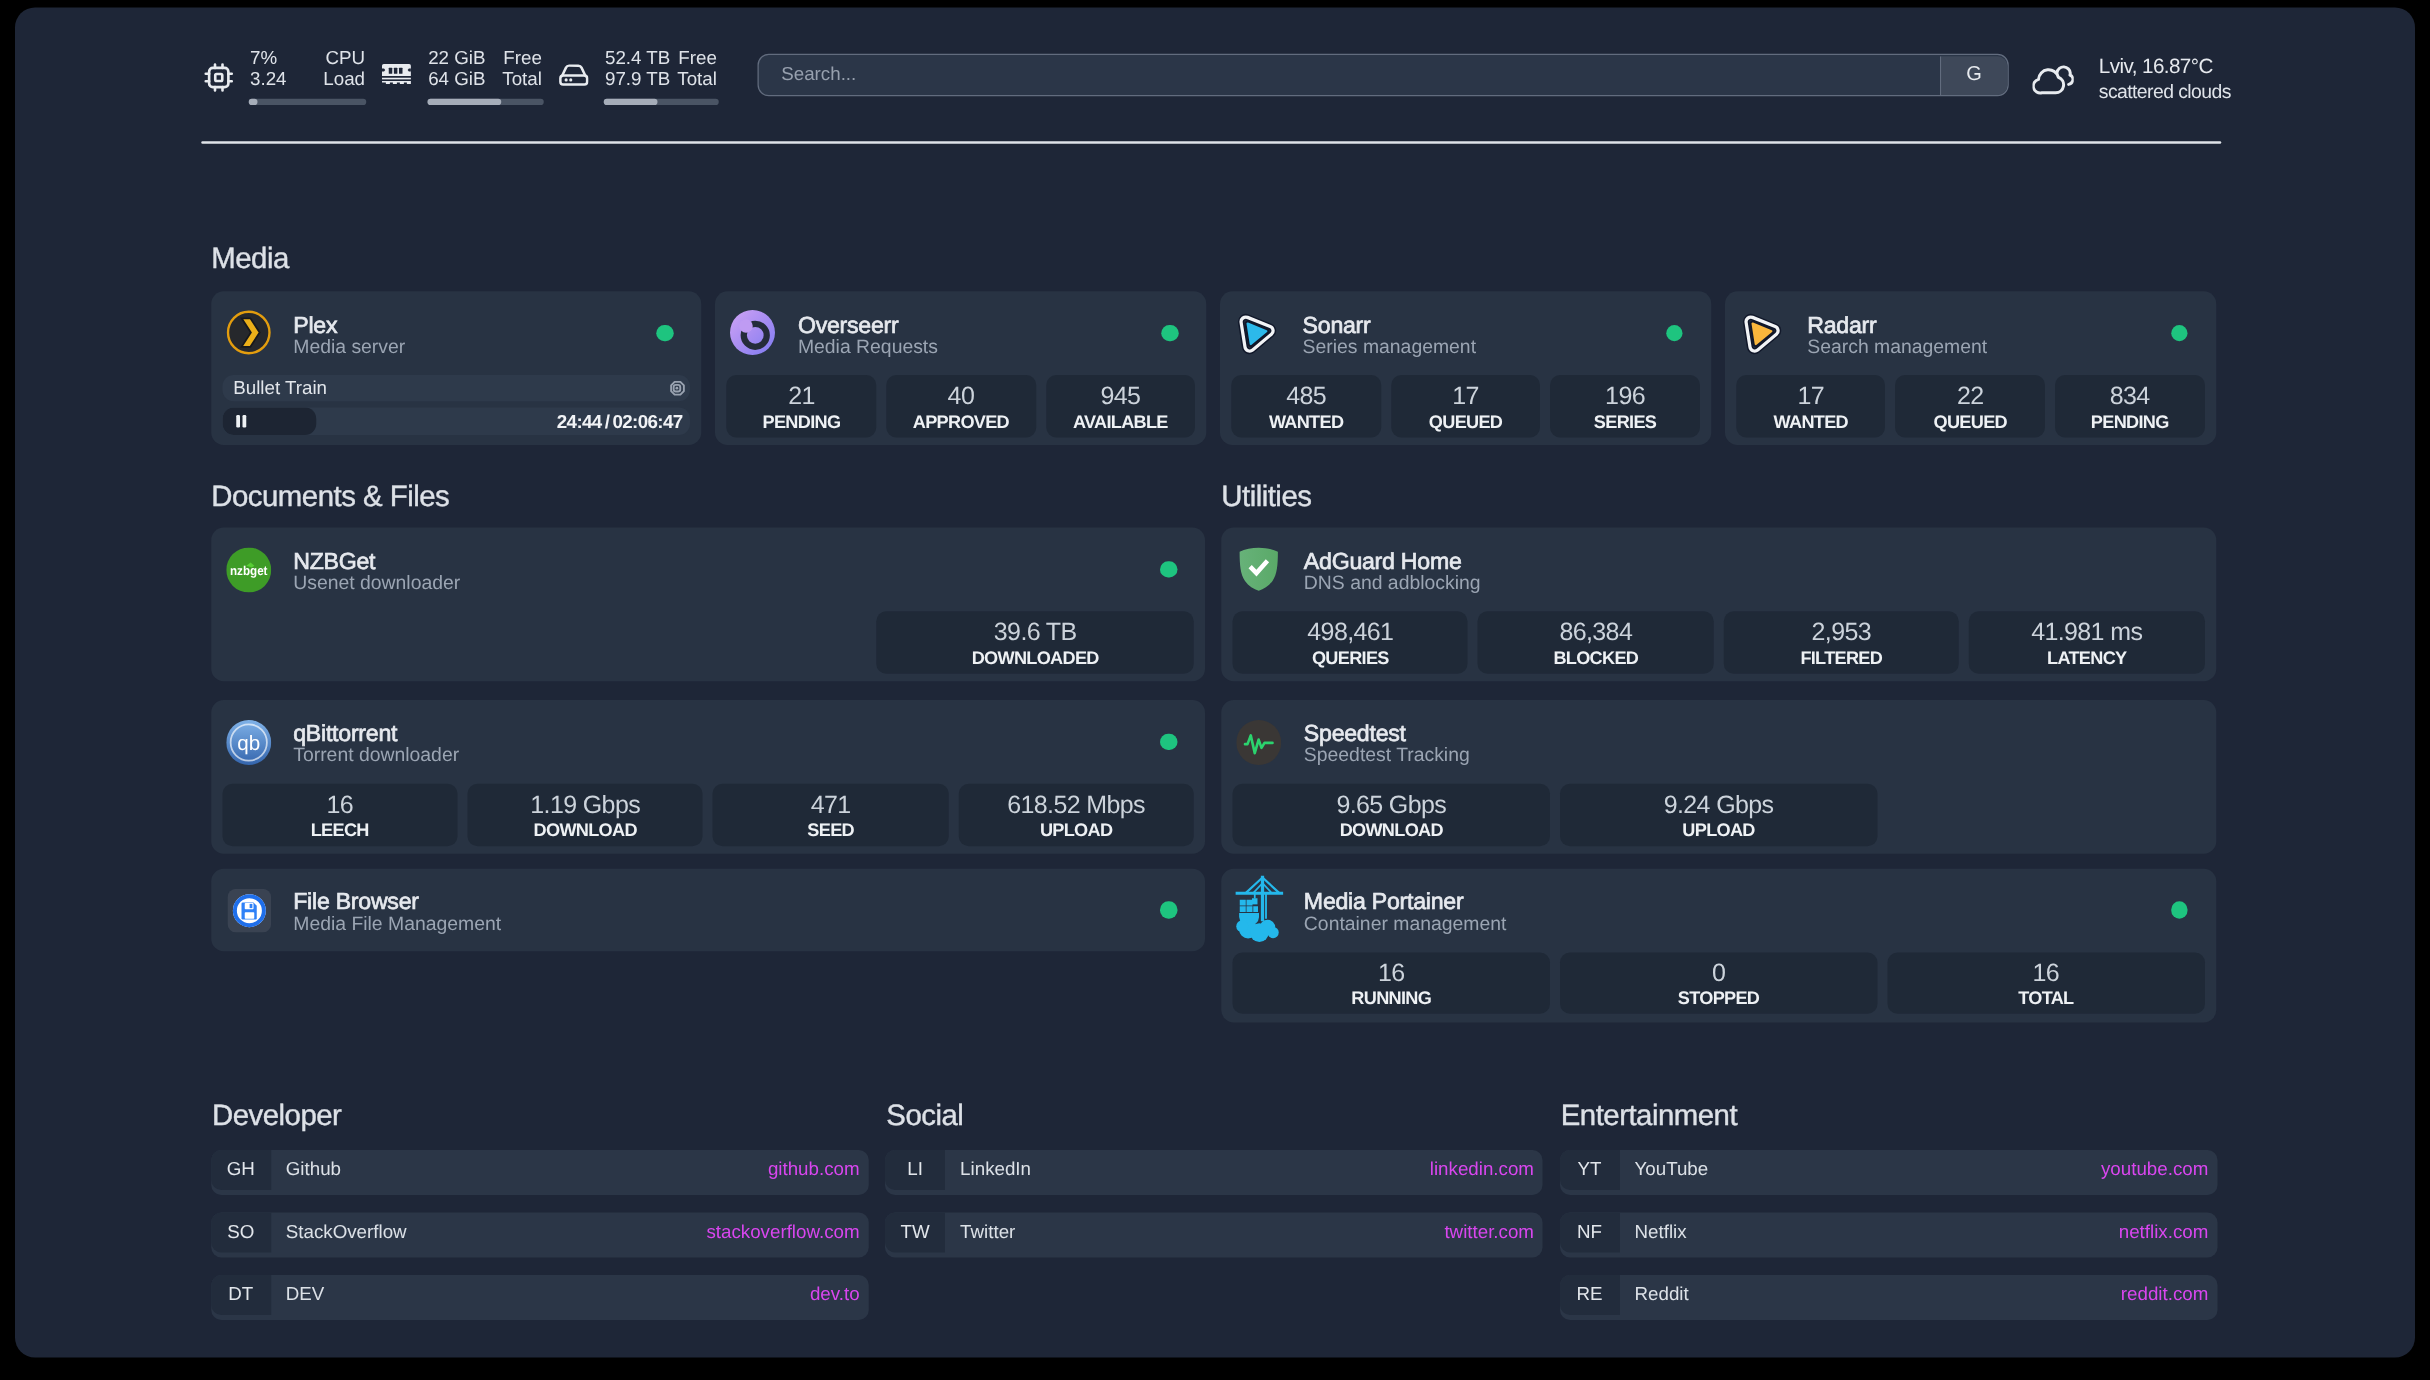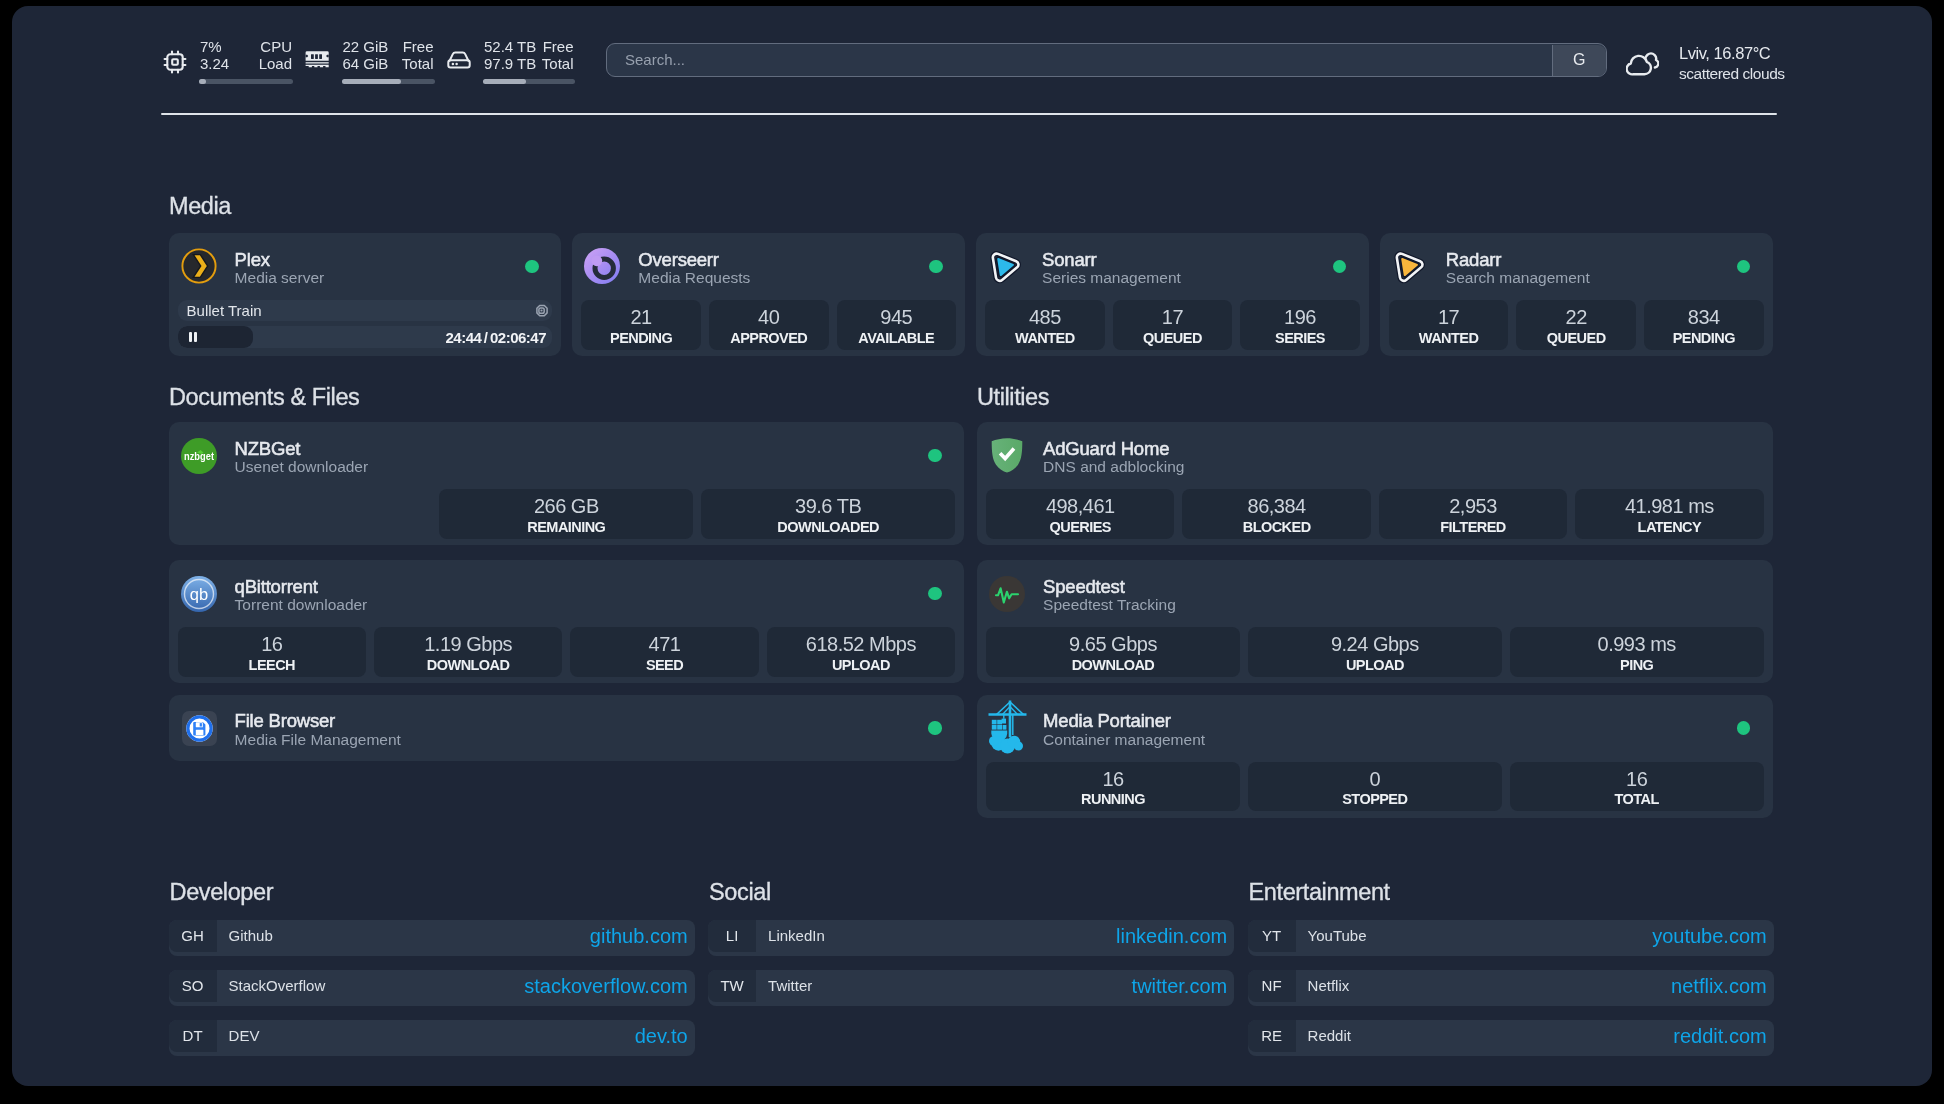--- a/index.html
+++ b/index.html
@@ -8,21 +8,21 @@
 .sb{position:absolute;background:#1f2937;border-radius:8px;text-align:center}
 .num{position:absolute;left:0;width:100%;top:6.9px;font-size:20px;letter-spacing:-0.5px;color:#ccd3db;line-height:20px}
 .lbl{position:absolute;left:0;width:100%;top:30.5px;font-size:14.5px;font-weight:bold;color:#eef1f4;line-height:14px;letter-spacing:-0.55px}
 .ttl{position:absolute;left:66px;top:17.7px;font-size:18.5px;line-height:18px;color:#e6e9ee;-webkit-text-stroke:0.55px #e6e9ee;letter-spacing:-0.2px}
 .sub{position:absolute;left:66px;top:37px;font-size:15.5px;line-height:16px;color:#9ba5b3}
 .dot{position:absolute;width:13.5px;height:13.5px;border-radius:50%;background:#1ec47f;top:26.8px;right:22.5px}
 .sect{position:absolute;font-size:23.5px;letter-spacing:-0.4px;line-height:25px;color:#dde1e7;-webkit-text-stroke:0.3px #dde1e7}
 .bmrow{position:absolute;height:36px;border-radius:8px;background:#2b3647}
 .bmab{position:absolute;left:0;top:0;width:48px;height:32px;border-radius:8px 0 0 8px;background:#222c3c;color:#e2e6eb;font-size:15px;display:flex;align-items:center;justify-content:center;font-weight:500}
 .bmnm{position:absolute;left:60px;top:0;height:32px;line-height:32px;font-size:15px;color:#dce1e7}
-.bmdm{position:absolute;right:7px;top:0;height:32px;line-height:32px;font-size:20px;color:#0ea5e9}
+.bmdm{position:absolute;right:7px;top:0;height:32px;line-height:32px;font-size:15px;color:#d946ef}
 .tw{position:absolute;color:#dfe3e9;font-size:15px;line-height:16.5px}
 .twb{position:absolute;height:5px;border-radius:2.5px;background:#4a5464}
 .twf{position:absolute;left:0;top:0;height:5px;border-radius:2.5px;background:#a6adb9}
 </style></head><body>
 <div id="panel"></div>
 <svg class="abs" style="left:163px;top:50px" width="24" height="24" viewBox="0 0 24 24">
     <g fill="none" stroke="#e8ebef" stroke-width="2.1" stroke-linecap="round">
       <rect x="4.3" y="4.3" width="15.4" height="15.4" rx="3"></rect>
       <rect x="9.2" y="9.2" width="5.6" height="5.6" rx="1"></rect>
       <path d="M9 4.3V1.6M15 4.3V1.6M9 19.7v2.7M15 19.7v2.7M4.3 9H1.6M4.3 15H1.6M19.7 9h2.7M19.7 15h2.7"></path>
@@ -200,24 +200,20 @@
 <div class="sect" style="left:977px;top:384.6px">Utilities</div>
 <div class="card" style="left:168.6px;top:422px;width:795.5px;height:123px">
     <svg class="abs" style="left:12px;top:16px" width="36" height="36" viewBox="0 0 36 36">
       <circle cx="18" cy="18" r="18" fill="#3e9c27"></circle>
       <path d="M16 14.5 l3.5-2.5 3 2.5 -2 1.5z" fill="#57ce35"></path>
       <text x="18" y="22" font-family="Liberation Sans,sans-serif" font-size="10.3" font-weight="bold" fill="#ffffff" text-anchor="middle" textLength="30" lengthAdjust="spacingAndGlyphs">nzbget</text>
     </svg>
     <div class="ttl">NZBGet</div>
     <div class="sub">Usenet downloader</div>
     <div class="dot"></div>
-    <div class="sb" style="left:270.83px;top:67px;width:253.83px;height:49.5px">
-      <div class="num">266 GB</div>
-      <div class="lbl">REMAINING</div>
-    </div>
     <div class="sb" style="left:532.67px;top:67px;width:253.83px;height:49.5px">
       <div class="num">39.6 TB</div>
       <div class="lbl">DOWNLOADED</div>
     </div>
   </div>
 <div class="card" style="left:168.6px;top:560px;width:795.5px;height:123px">
     <svg class="abs" style="left:12px;top:16px" width="36" height="36" viewBox="0 0 36 36">
       <defs>
         <linearGradient id="qbg" x1="0" y1="0" x2="0" y2="1">
           <stop offset="0" stop-color="#7fb2e8"></stop>
@@ -301,24 +297,20 @@
     </svg>
     <div class="ttl">Speedtest</div>
     <div class="sub">Speedtest Tracking</div>
     <div class="sb" style="left:9.00px;top:67px;width:253.83px;height:49.5px">
       <div class="num">9.65 Gbps</div>
       <div class="lbl">DOWNLOAD</div>
     </div>
     <div class="sb" style="left:270.83px;top:67px;width:253.83px;height:49.5px">
       <div class="num">9.24 Gbps</div>
       <div class="lbl">UPLOAD</div>
-    </div>
-    <div class="sb" style="left:532.67px;top:67px;width:253.83px;height:49.5px">
-      <div class="num">0.993 ms</div>
-      <div class="lbl">PING</div>
     </div>
   </div>
 <div class="card" style="left:977.1px;top:694.7px;width:795.5px;height:123px">
     <svg class="abs" style="left:10px;top:3px" width="42" height="56" viewBox="0 0 42 56">
       <g stroke="#24b8eb" fill="none">
         <path d="M23 2.5v36.5" stroke-width="2.6"></path>
         <path d="M23 4 9.5 16.5M23 4l13.5 12.5" stroke-width="1.7"></path>
         <path d="M23 8.5l-7.5 8M23 8.5l7.5 8" stroke-width="1.3"></path>
         <path d="M1.5 16.5h38" stroke-width="2.4"></path>
         <path d="M16.8 17v3.8" stroke-width="1.4"></path>

